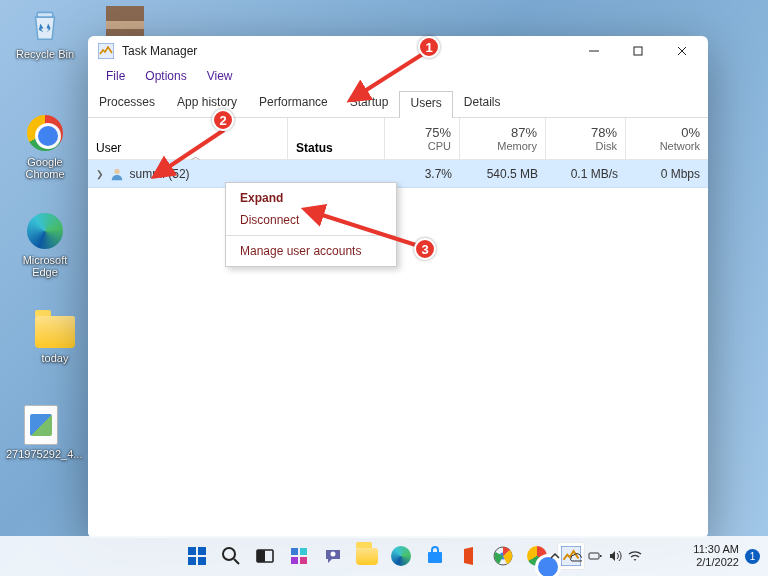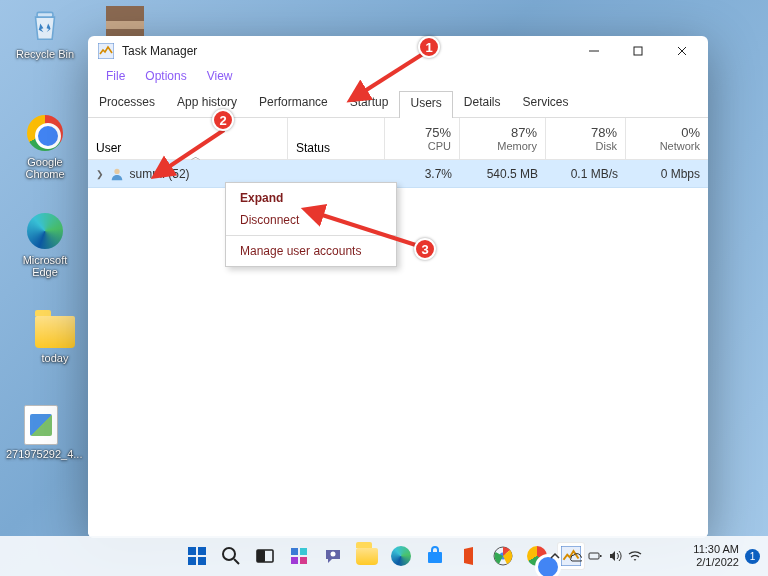--- a/index.html
+++ b/index.html
@@ -21,38 +21,38 @@
   .chrome-c::after{content:"";position:absolute;top:8px;left:8px;width:20px;height:20px;border-radius:50%;background:#4285f4;border:3px solid #fff;}
   .edge-c{width:36px;height:36px;border-radius:50%;background:conic-gradient(from 200deg,#0c59a4,#39c2d7,#4ac26b,#0c59a4);}
 
   
   .window { position:absolute; top:36px; left:88px; width:620px; height:502px; background:#fff; box-shadow:0 12px 50px rgba(0,0,0,.35); display:flex; flex-direction:column; border-radius:6px; overflow:hidden; }
   .titlebar { height:30px; display:flex; align-items:center; padding:0 4px 0 10px; }
   .tb-icon { width:16px; height:16px; margin-right:8px; }
   .tb-title { flex:1; font-size:12px; color:#222; }
   .tb-btn { width:44px; height:28px; display:flex; align-items:center; justify-content:center; color:#222; }
   .menubar { height:24px; display:flex; gap:0; padding:0 8px; }
-  .menubar .mi { padding:3px 10px; color:#8b5cf6; }
+  .menubar .mi { padding:3px 10px; color:#4c1d95; }
   .tabbar { height:28px; display:flex; border-bottom:1px solid #ddd; }
   .tabbar .tab { padding:4px 10px; color:#333; border:1px solid transparent; border-bottom:none; }
   .tabbar .tab.selected { border-color:#ccc; background:#fff; position:relative; top:1px; }
   .columns { display:flex; height:42px; border-bottom:1px solid #e5e5e5; }
   .col { border-right:1px solid #e5e5e5; display:flex; flex-direction:column; justify-content:center; }
   .col.right { align-items:flex-end; padding-right:8px; }
   .col.left { padding-left:8px; justify-content:flex-end; padding-bottom:4px; }
   .col .pct { font-size:13px; color:#444; }
   .col .clab { font-size:11px; color:#666; }
   .chev-hdr{display:flex;align-items:center;justify-content:center;color:#666;font-size:10px;}
   .row { display:flex; height:28px; align-items:center; background:#d6ebff; border-bottom:1px solid #c7e0f7; }
   .row .cell { padding-right:8px; text-align:right; color:#333; }
   .row .user-cell{display:flex;align-items:center;gap:6px;padding-left:8px;}
   .row .caret{color:#666;font-size:9px;}
   .row .usr-ico{width:14px;height:14px;}
   .content { flex:1; background:#fff; position:relative; }
-  .col-user{width:200px;} .col-status{width:97px;} .col-cpu{width:75px;} .col-mem{width:86px;} .col-disk{width:80px;} .col-net{width:82px;}
+  .col-user{width:200px;} .col-status{width:97px;font-weight:bold;} .col-cpu{width:75px;} .col-mem{width:86px;} .col-disk{width:80px;} .col-net{width:82px;}
   
   
   .ctx { position:absolute; top:182px; left:225px; width:172px; background:#fff; border:1px solid #ccc; box-shadow:3px 3px 6px rgba(0,0,0,.18); padding:4px 0; }
   .ctx .ci { padding:4px 14px; color:#7f1d1d; }
   .ctx .ci.bold { font-weight:700; }
   .ctx hr { border:none; border-top:1px solid #ddd; margin:4px 0; }
 
   
   .arrow { position:absolute; pointer-events:none; }
   .badge { position:absolute; width:22px; height:22px; border-radius:50%; background:#e8362d; border:2px solid #fff; box-shadow:0 0 3px rgba(0,0,0,.4); color:#fff; font-weight:700; font-size:13px; display:flex; align-items:center; justify-content:center; }
@@ -144,21 +144,20 @@
     <div class="mi">Options</div>
     <div class="mi">View</div>
   </div>
   <div class="tabbar">
     <div class="tab">Processes</div>
     <div class="tab">App history</div>
     <div class="tab">Performance</div>
     <div class="tab">Startup</div>
     <div class="tab selected">Users</div>
     <div class="tab">Details</div>
-    <div class="tab">Services</div>
   </div>
   <div class="columns">
     <div class="col col-user left">
       <div class="chev-hdr" style="position:absolute;width:200px;top:114px;">︿</div>
       <span>User</span>
     </div>
     <div class="col col-status left">
         <span>Status</span>
       </div>
     <div class="col col-cpu right">

